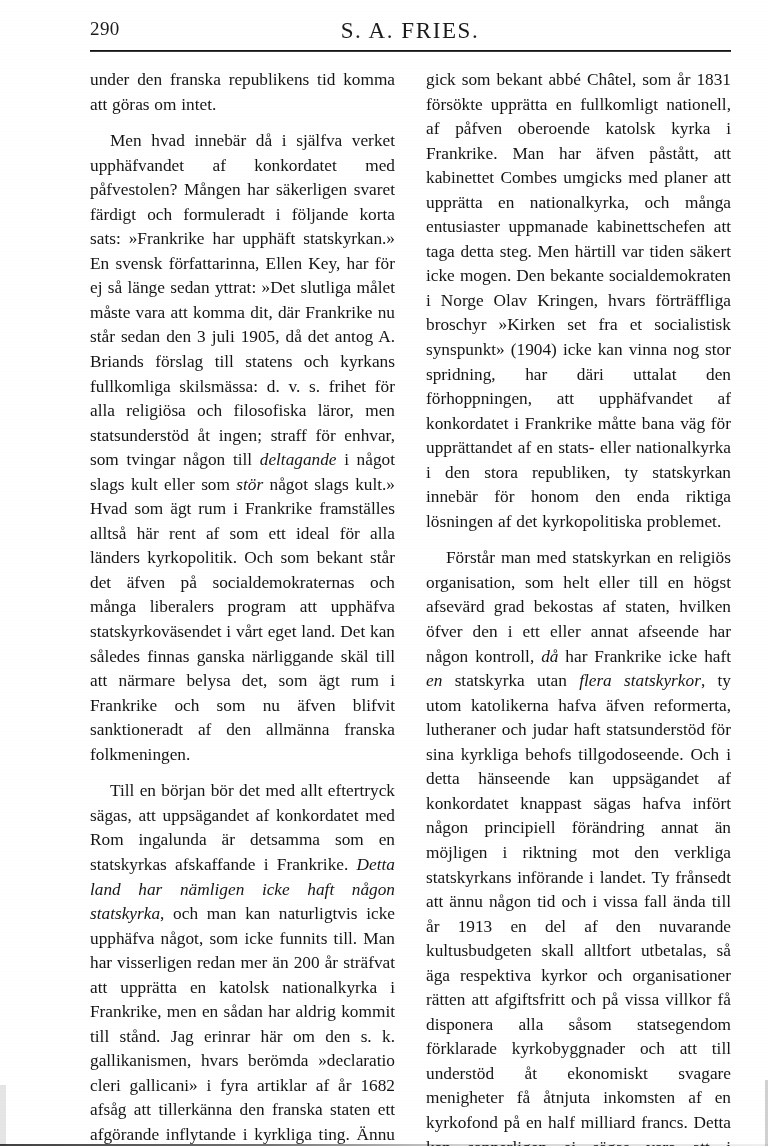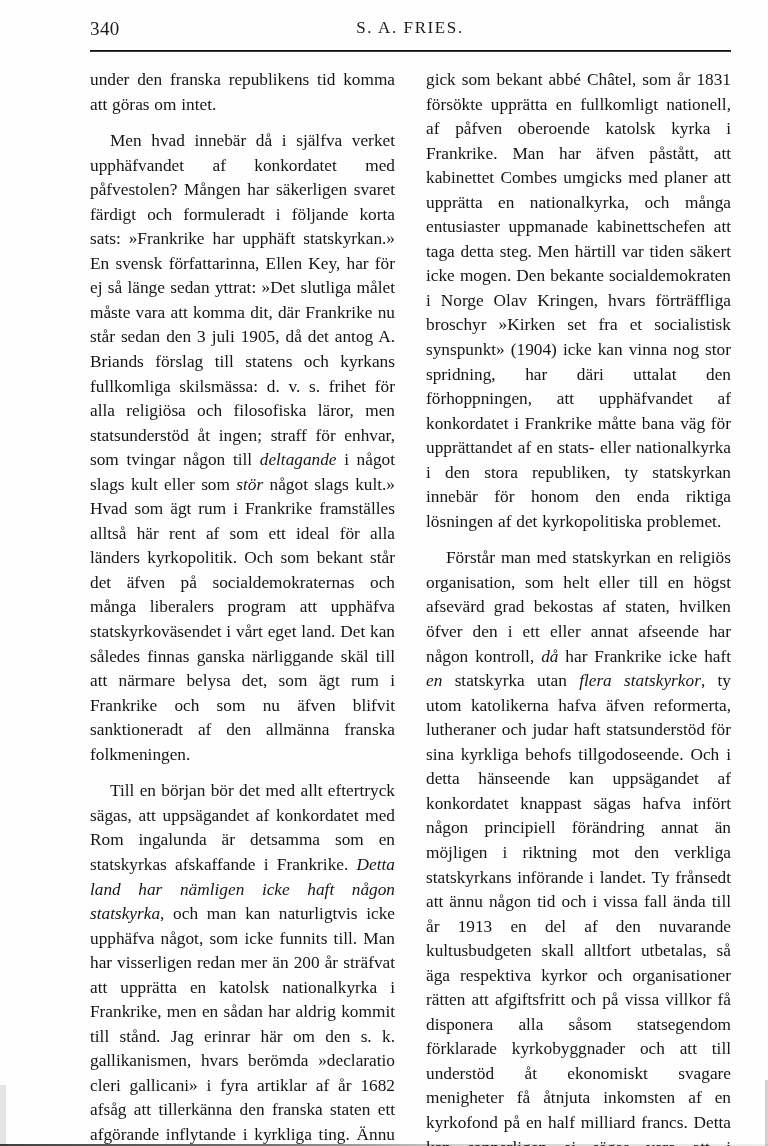--- a/index.html
+++ b/index.html
@@ -41,21 +41,21 @@
     letter-spacing: 0.4px;
     color: #1b1b1b;
     font-family: "Liberation Serif", "DejaVu Serif", serif;
   }
   .head-title {
     position: absolute;
     left: 0;
     top: 0;
     width: 640px;
     text-align: center;
-    font-size: 17px;
+    font-size: 23px;
     letter-spacing: 1.6px;
     color: #1b1b1b;
   }
   .head-rule {
     position: absolute;
     left: 90px;
     top: 50px;
     width: 641px;
     height: 2px;
     background: #141414;
@@ -138,21 +138,21 @@
     background: rgba(0,0,0,0.35);
     width: 2px; height: 2px;
   }
 </style>
 </head>
 <body>
 
 <div class="page">
 
   <div class="running-head">
-    <div class="folio">340</div>
+    <div class="folio">290</div>
     <div class="head-title">S. A. FRIES.</div>
   </div>
   <div class="head-rule"></div>
 
   <div class="columns">
     <div class="col col-left" id="col-left">
         <p><span>under den franska republikens tid komma att göras om intet.</span></p>
         <p class="indent"><span>Men hvad innebär då i själfva verket upphäfvandet af konkordatet med påfvestolen?  Mången har säkerligen svaret färdigt och formuleradt i följande korta sats: »Frankrike har upphäft statskyrkan.»  En svensk författarinna, Ellen Key, har för ej så länge sedan yttrat: »Det slutliga målet måste vara att komma dit, där Frankrike nu står sedan den 3 juli 1905, då det antog A. Briands förslag till statens och kyrkans fullkomliga skilsmässa: d. v. s. frihet för alla religiösa och filosofiska läror, men statsunderstöd åt ingen; straff för enhvar, som tvingar någon till </span><i>deltagande</i><span> i något slags kult eller som </span><i>stör</i><span> något slags kult.»  Hvad som ägt rum i Frankrike framställes alltså här rent af som ett ideal för alla länders kyrkopolitik.  Och som bekant står det äfven på socialdemokraternas och många liberalers program att upphäfva statskyrkoväsendet i vårt eget land.  Det kan således finnas ganska närliggande skäl till att närmare belysa det, som ägt rum i Frankrike och som nu äfven blifvit sanktioneradt af den allmänna franska folkmeningen.</span></p>
         <p class="indent"><span>Till en början bör det med allt eftertryck sägas, att uppsägandet af konkordatet med Rom ingalunda är detsamma som en statskyrkas afskaffande i Frankrike.  </span><i>Detta land har nämligen icke haft någon statskyrka</i><span>, och man kan naturligtvis icke upphäfva något, som icke funnits till.  Man har visserligen redan mer än 200 år sträfvat att upprätta en katolsk nationalkyrka i Frankrike, men en sådan har aldrig kommit till stånd. Jag erinrar här om den s. k. gallikanismen, hvars berömda »declaratio cleri gallicani» i fyra artiklar af år 1682 afsåg att tillerkänna den franska staten ett afgörande inflytande i kyrkliga ting.  Ännu längre</span></p>
       </div>

